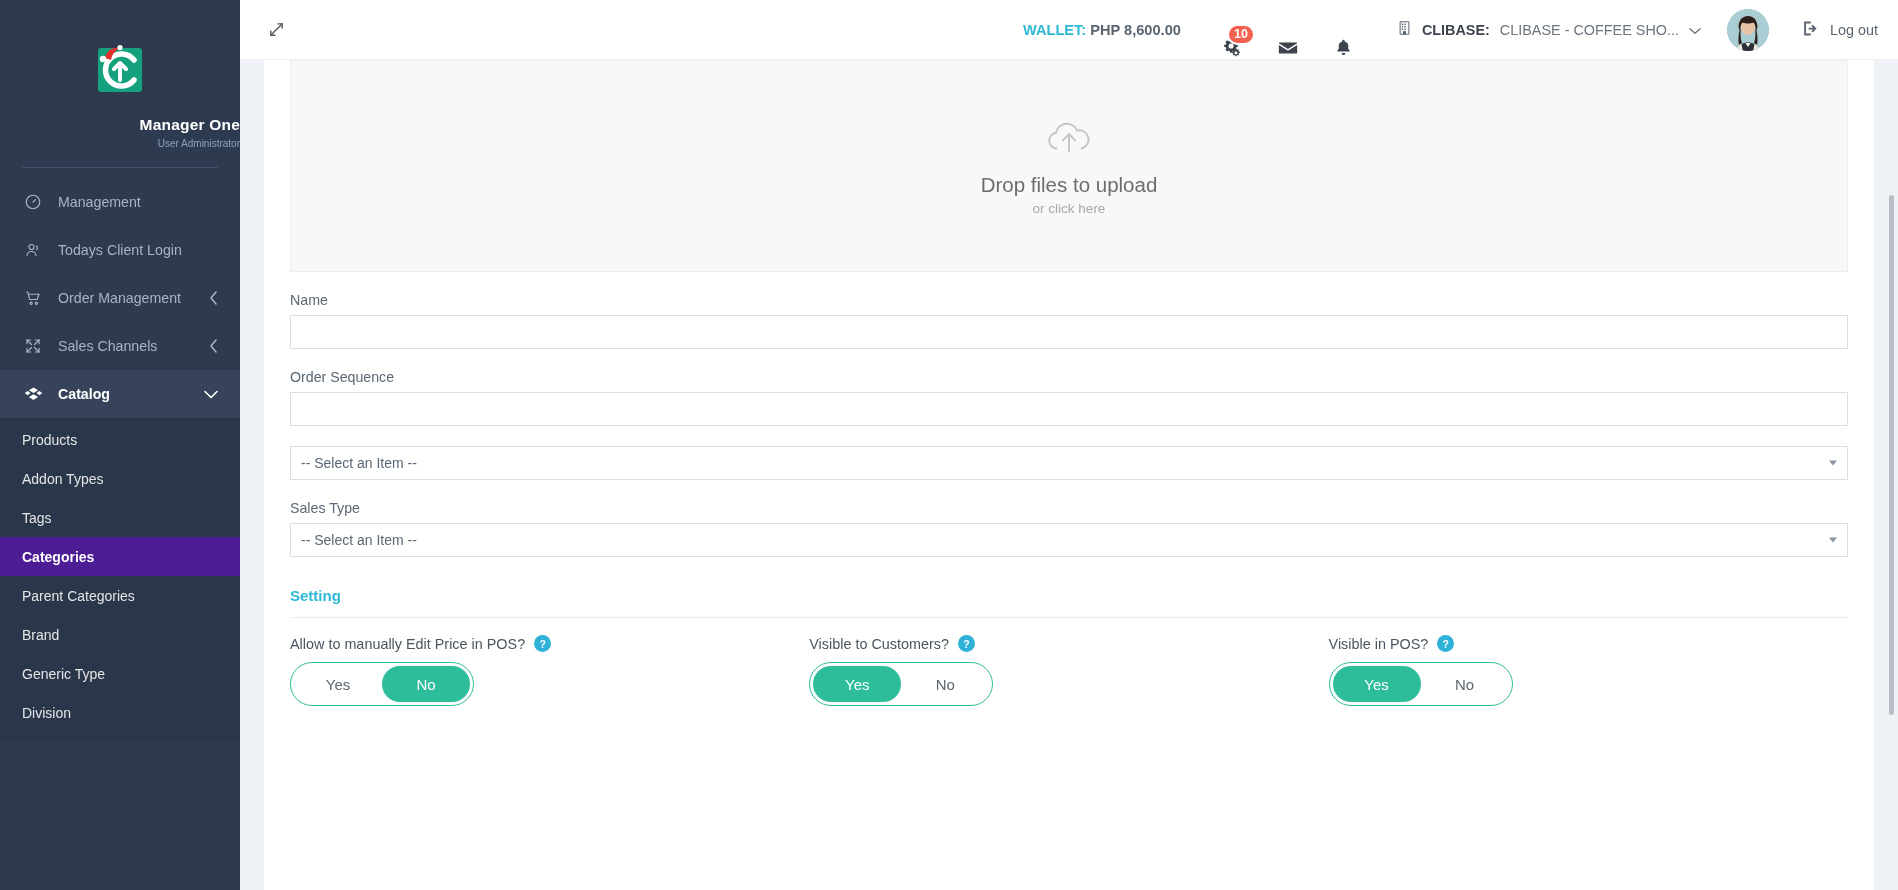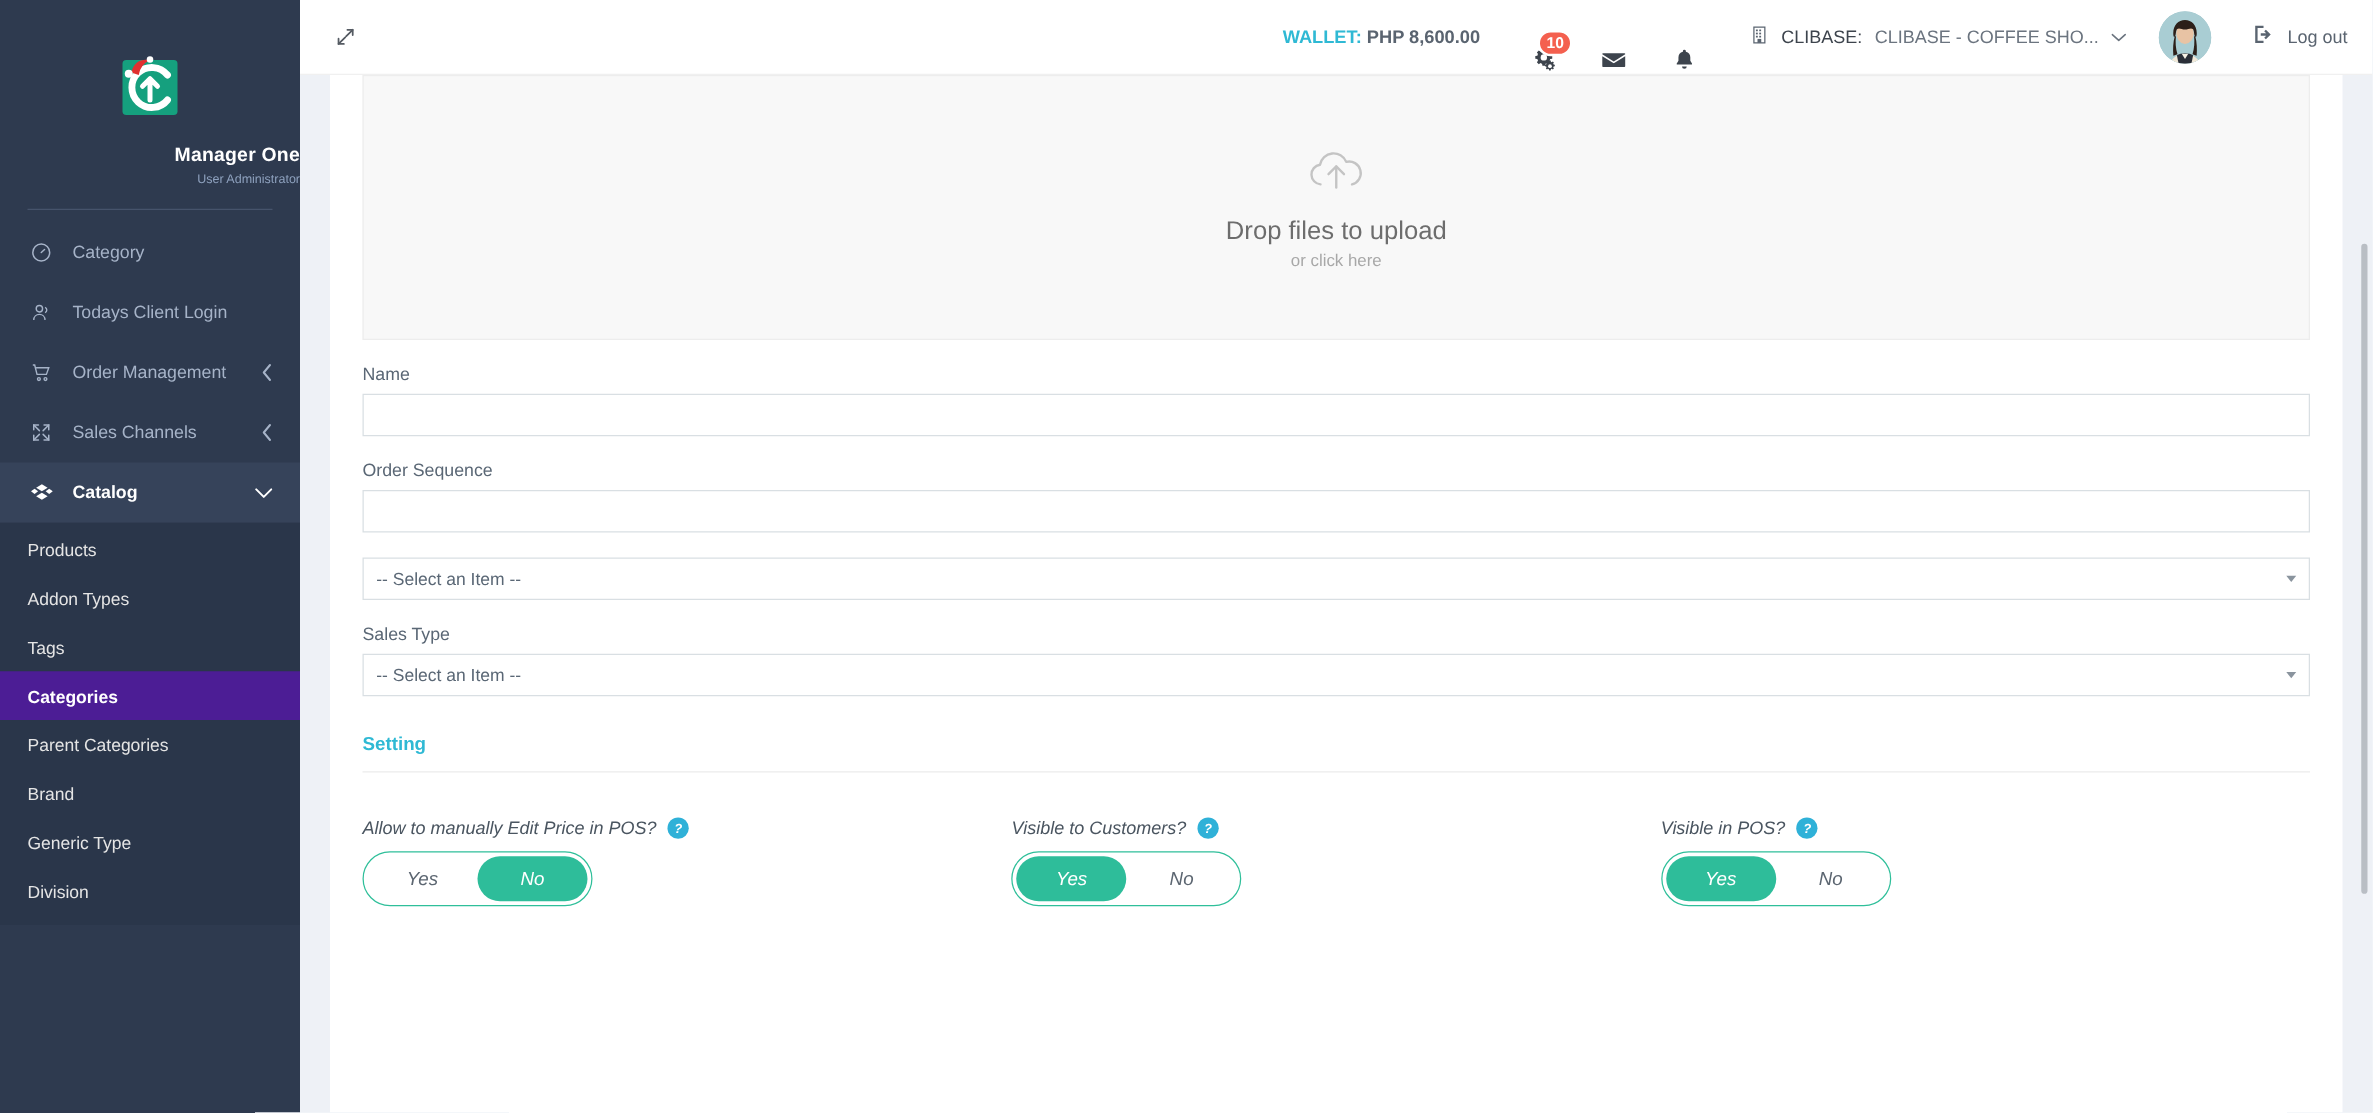--- a/index.html
+++ b/index.html
@@ -106,21 +106,21 @@
     background: #f4604f; color: #fff;
     border-radius: 11px; font-size: 12.5px; font-weight: bold;
     display: flex; align-items: center; justify-content: center;
     border: 2px solid #fff;
   }
   .company {
     display: flex; align-items: center; gap: 10px;
     font-size: 14.4px; color: #5a6470; cursor: pointer;
     margin-left: 14px; margin-right: 26px; white-space: nowrap;
   }
-  .company .cn { font-weight: normal; color: #3d444d; }
+  .company .cn { font-weight: bold; color: #3d444d; }
   .company .cv { color: #6b747f; }
   .avatar {
     width: 42px; height: 42px; border-radius: 50%;
     overflow: hidden; flex: 0 0 42px; cursor: pointer;
     background: #9fc5cb; position: relative; margin-right: 32px;
   }
   .logout {
     display: flex; align-items: center; gap: 10px;
     font-size: 14.4px; color: #5a6470; cursor: pointer;
     white-space: nowrap;
@@ -179,21 +179,21 @@
 
   .section-title {
     margin-top: 30px;
     font-size: 15px; font-weight: bold; color: #2fb9d4;
   }
   .section-rule {
     margin-top: 13px; height: 1px; background: #ececec;
   }
 
   .toggles {
-    display: flex; margin-top: 36px; font-style: italic;
+    display: flex; margin-top: 17px;
   }
   .toggle-group { flex: 0 0 33.33%; }
   .toggle-label {
     display: flex; align-items: center; gap: 9px;
     font-size: 14.4px; color: #4a5560; margin-bottom: 10px;
   }
   .help-badge {
     width: 17px; height: 17px; border-radius: 50%;
     background: #2fb1d8; color: #fff;
     font-size: 10.5px; font-weight: bold;
@@ -248,21 +248,21 @@
 
     <nav class="nav">
 
       <div class="nav-item">
         <span class="ic">
           <svg width="18" height="18" viewBox="0 0 24 24" fill="none" stroke="currentColor" stroke-width="1.6">
             <circle cx="12" cy="12" r="9"></circle>
               <path d="M12 12 L15.5 8.8" stroke-linecap="round"></path>
           </svg>
         </span>
-        <span class="lbl">Category</span>
+        <span class="lbl">Management</span>
       </div>
 
       <div class="nav-item">
         <span class="ic">
           <svg width="18" height="18" viewBox="0 0 24 24" fill="none" stroke="currentColor" stroke-width="1.5">
             <circle cx="10" cy="8" r="3.4"></circle>
               <path d="M4 20c0-3.6 2.7-6 6-6s6 2.4 6 6"></path>
               <path d="M16 6.5a3 3 0 0 1 0 5.6"></path>
           </svg>
         </span>

